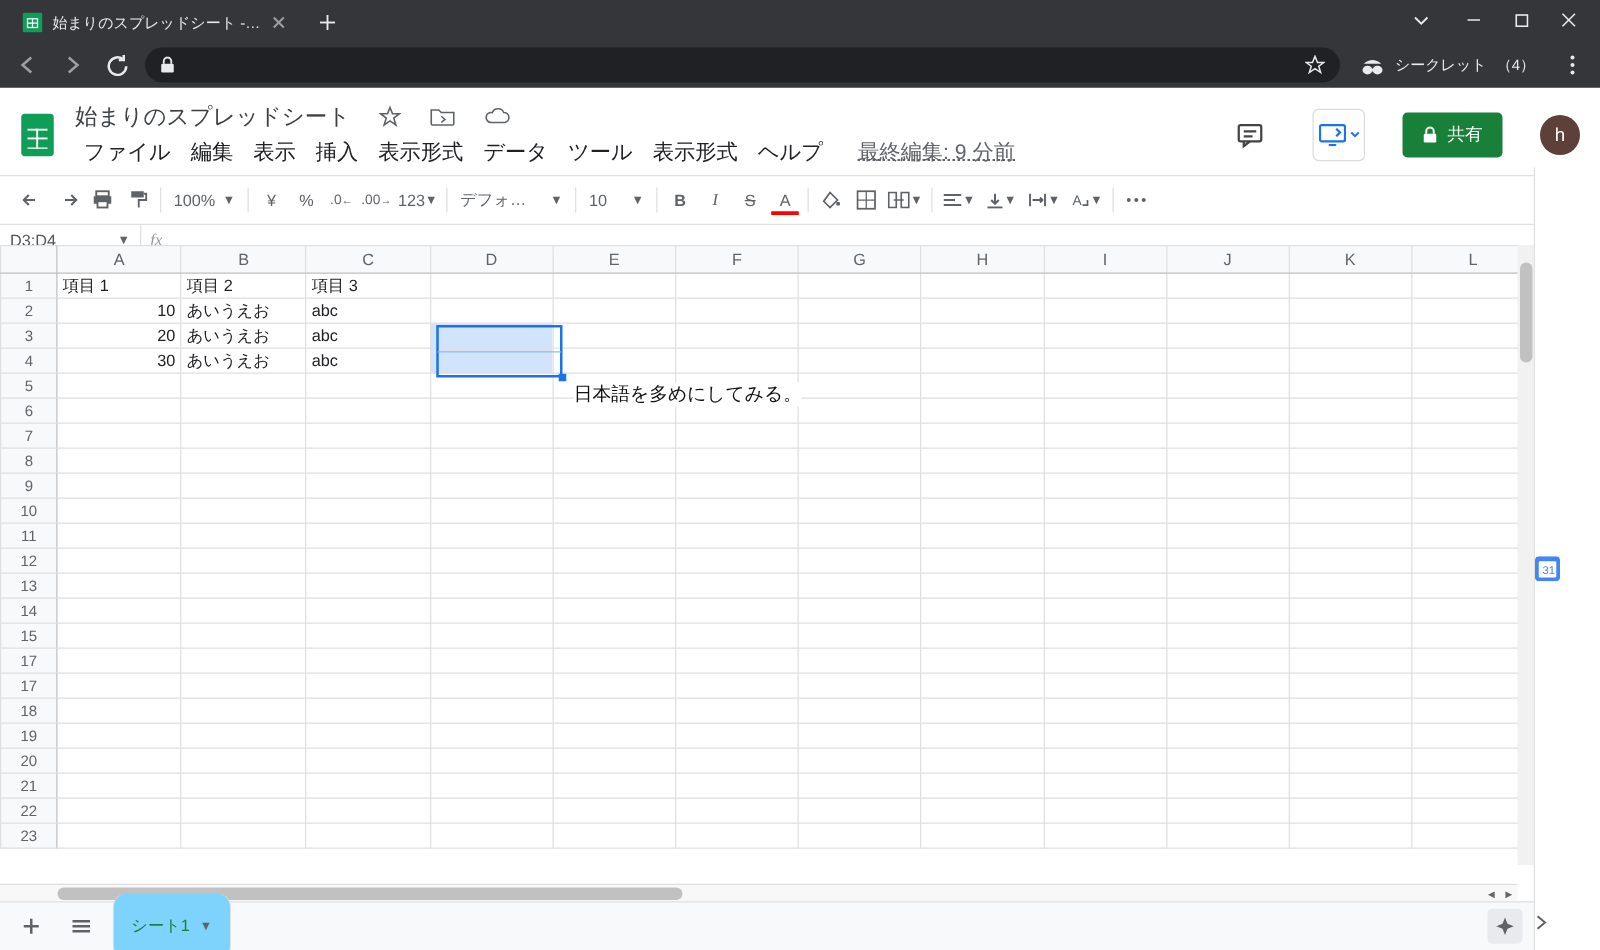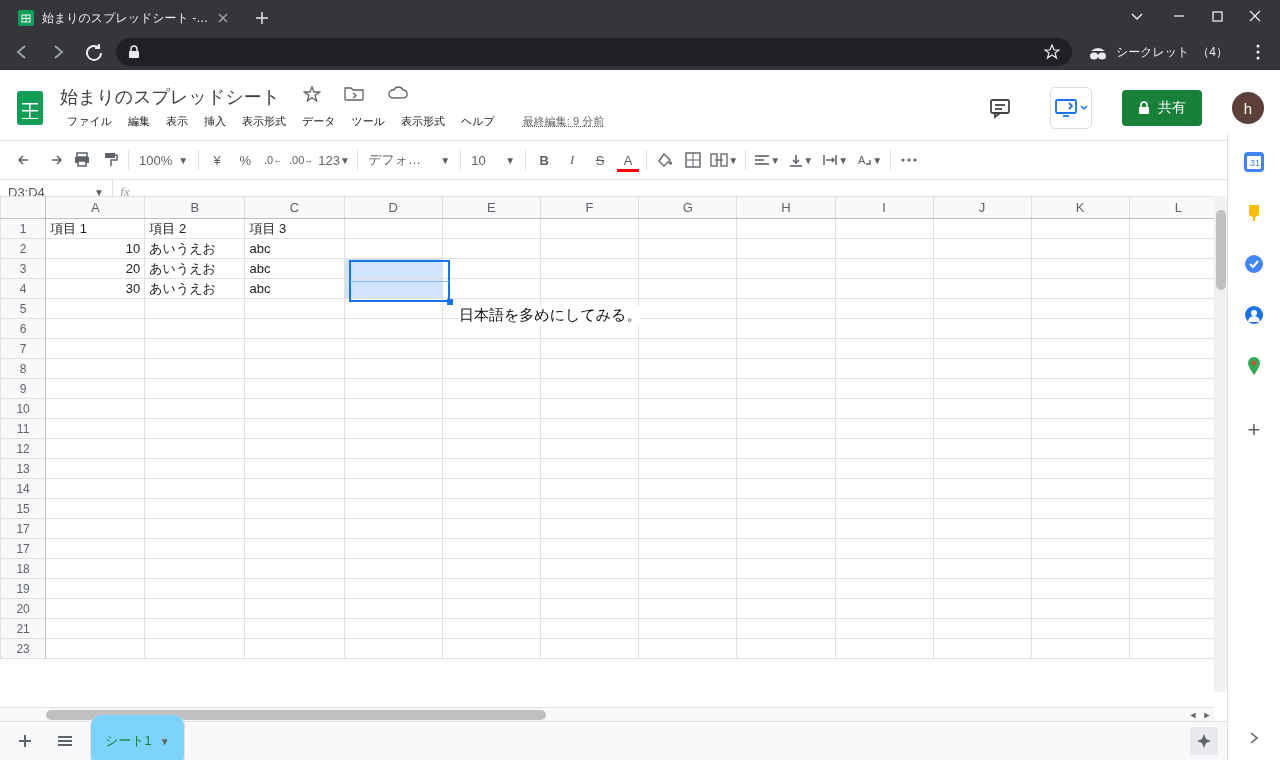--- a/index.html
+++ b/index.html
@@ -39,24 +39,24 @@
   
   #sheets-hdr{height:64px;display:flex;align-items:center;padding:6px 16px 0 10px;gap:10px}
   .sheets-logo{width:40px;height:40px;border-radius:6px;background:#fff;display:flex;align-items:center;justify-content:center}
   .sheets-logo div{width:26px;height:34px;background:#0f9d58;border-radius:3px;position:relative}
   .sheets-logo div::after{content:"";position:absolute;left:5px;top:12px;right:5px;bottom:6px;background:
       linear-gradient(#fff,#fff) 0 0/100% 1.5px no-repeat,
       linear-gradient(#fff,#fff) 0 50%/100% 1.5px no-repeat,
       linear-gradient(#fff,#fff) 0 100%/100% 1.5px no-repeat,
       linear-gradient(#fff,#fff) 50% 0/1.5px 100% no-repeat}
   .hdr-main{flex:1;display:flex;flex-direction:column;gap:2px}
-  .title-row{display:flex;align-items:flex-start;gap:23px}
+  .title-row{display:flex;align-items:center;gap:23px}
   .title-row h1{font-size:18px;font-weight:400;margin:0;color:#3c4043}
   .hdr-ico{color:#5f6368}
-  .menus{display:flex;gap:2px;align-items:center;font-size:11px;color:#202124}
+  .menus{display:flex;gap:2px;align-items:center;font-size:17px;color:#202124}
   .menus span{padding:3px 7px;border-radius:3px;cursor:pointer}
   .last-edit{color:#5f6368;text-decoration:underline dotted;margin-left:12px}
   .hdr-right{display:flex;align-items:center;gap:30px}
   .hdr-btn{width:40px;height:40px;border-radius:50%;display:flex;align-items:center;justify-content:center;color:#444}
   .present{width:40px;height:40px;border:1px solid #dadce0;border-radius:5px;display:flex;align-items:center;justify-content:center;color:#1a73e8}
   .share{height:36px;border-radius:4px;background:var(--green);color:#fff;display:flex;align-items:center;padding:0 16px;gap:8px;font-size:14px;font-weight:500}
   .avatar{width:32px;height:32px;border-radius:50%;background:#5d4037;color:#fff;display:flex;align-items:center;justify-content:center;font-size:15px}
 
   
   #toolbar{height:38px;border-top:1px solid var(--grey-line);border-bottom:1px solid var(--grey-line);display:flex;align-items:center;padding:0 12px;gap:0;color:#5f6368;font-size:13px;position:relative}
@@ -99,21 +99,21 @@
   .scroll-btns div{flex:1;display:flex;align-items:center;justify-content:center;font-size:9px;color:#666;background:#f8f8f8}
 
   
   #sheetbar{position:absolute;left:0;right:var(--sidepanel-w);bottom:0;height:38px;border-top:1px solid var(--grey-line);display:flex;align-items:center;padding:0 10px;gap:10px;background:#f8f9fa}
   .sheet-ico{width:30px;height:30px;display:flex;align-items:center;justify-content:center;color:#5f6368}
   .sheet-tab{height:52px;background:#7dd3fc;border:1px solid var(--grey-line);border-bottom:none;border-top:2px solid transparent;display:flex;align-items:center;padding:0 14px;gap:8px;font-size:13px;color:#188038;font-weight:500;border-radius:11px}
   .sheet-tab.active{border-top:none;position:relative}
   .explore{margin-left:auto;width:28px;height:28px;background:#e8eaed;border-radius:4px;display:flex;align-items:center;justify-content:center;color:#5f6368}
 
   
-  #sidepanel{position:absolute;right:0;top:134px;bottom:0;width:var(--sidepanel-w);border-left:1px solid var(--grey-line);background:#fff;display:flex;flex-direction:column;align-items:center;padding-top:18px;gap:28px}
+  #sidepanel{position:absolute;right:0;top:134px;bottom:0;width:var(--sidepanel-w);border-left:1px solid var(--grey-line);background:#fff;display:flex;flex-direction:row;align-items:center;padding-top:18px;gap:28px}
   .sp-ico{width:20px;height:20px;border-radius:3px}
   .sp-plus{margin-top:10px;color:#5f6368;font-size:22px}
   .sp-collapse{position:absolute;bottom:12px;color:#5f6368}
 </style>
 </head>
 <body>
 
 <div id="chrome">
   <div id="tab-strip">
     <div class="tab">
@@ -720,20 +720,35 @@
             <td class=""></td>
             <td class=""></td>
             <td class=""></td>
             <td class=""></td>
             <td class=""></td>
             <td class=""></td>
             <td class=""></td>
           </tr>
           <tr>
             <th>21</th>
+            <td class=""></td>
+            <td class=""></td>
+            <td class=""></td>
+            <td class=""></td>
+            <td class=""></td>
+            <td class=""></td>
+            <td class=""></td>
+            <td class=""></td>
+            <td class=""></td>
+            <td class=""></td>
+            <td class=""></td>
+            <td class=""></td>
+          </tr>
+          <tr>
+            <th>22</th>
             <td class=""></td>
             <td class=""></td>
             <td class=""></td>
             <td class=""></td>
             <td class=""></td>
             <td class=""></td>
             <td class=""></td>
             <td class=""></td>
             <td class=""></td>
             <td class=""></td>

